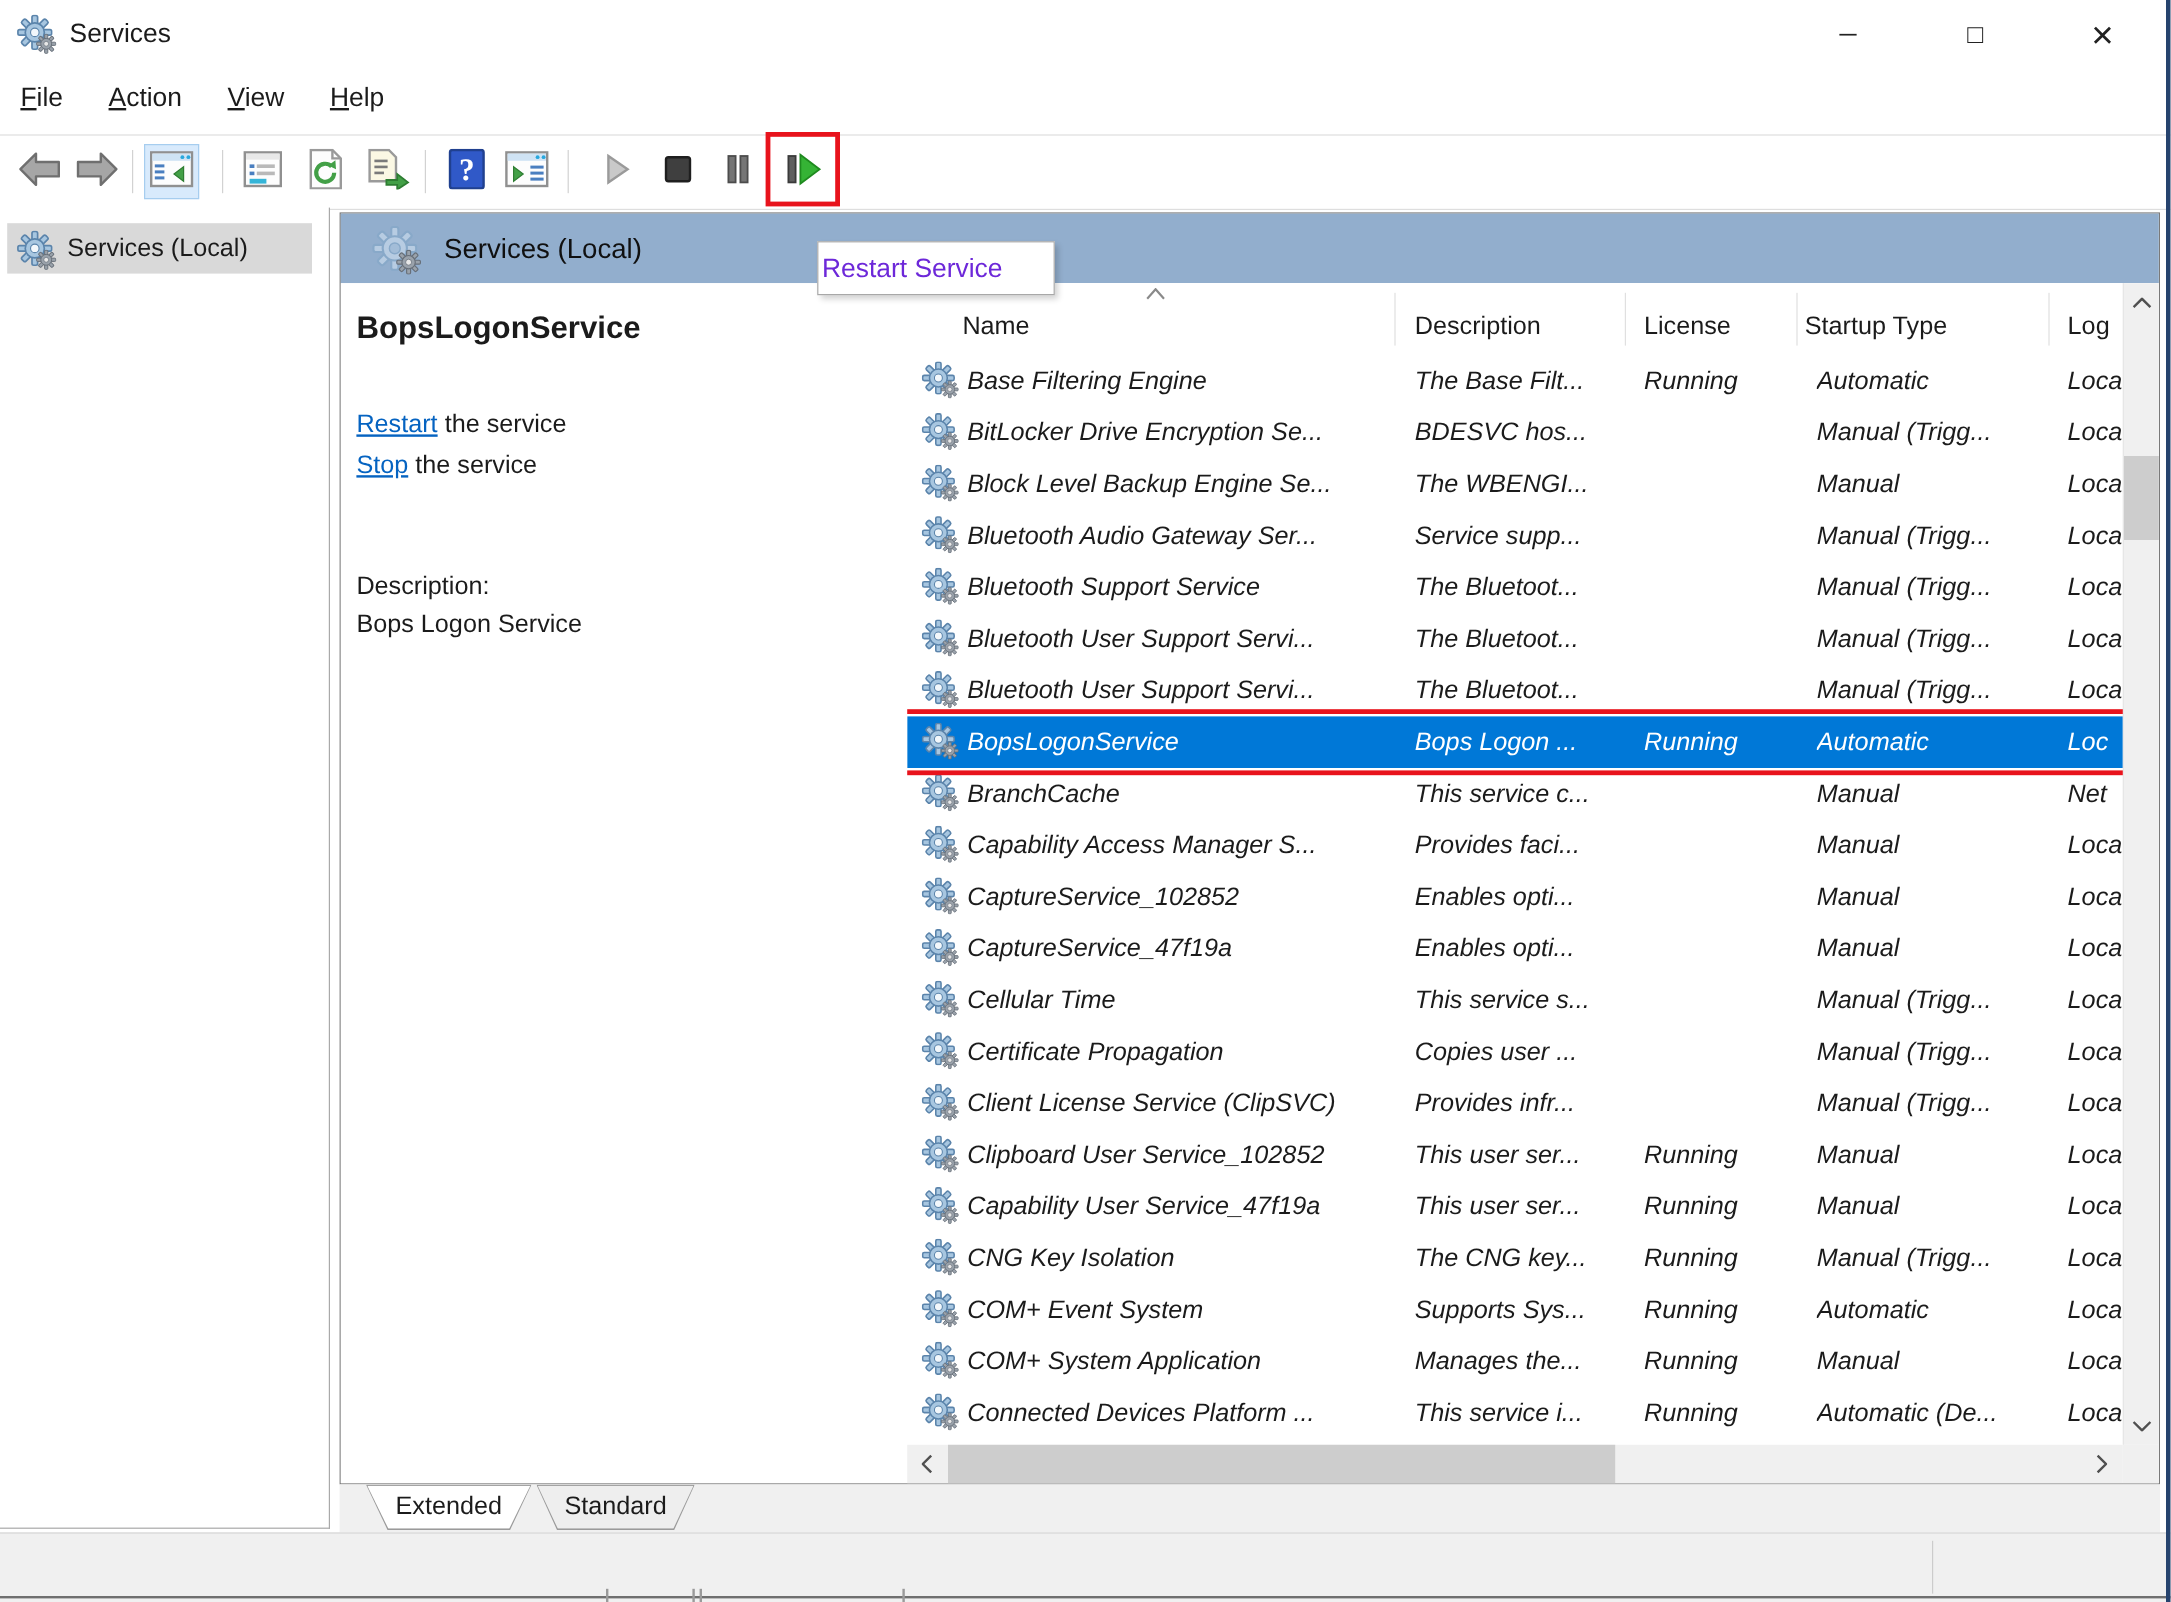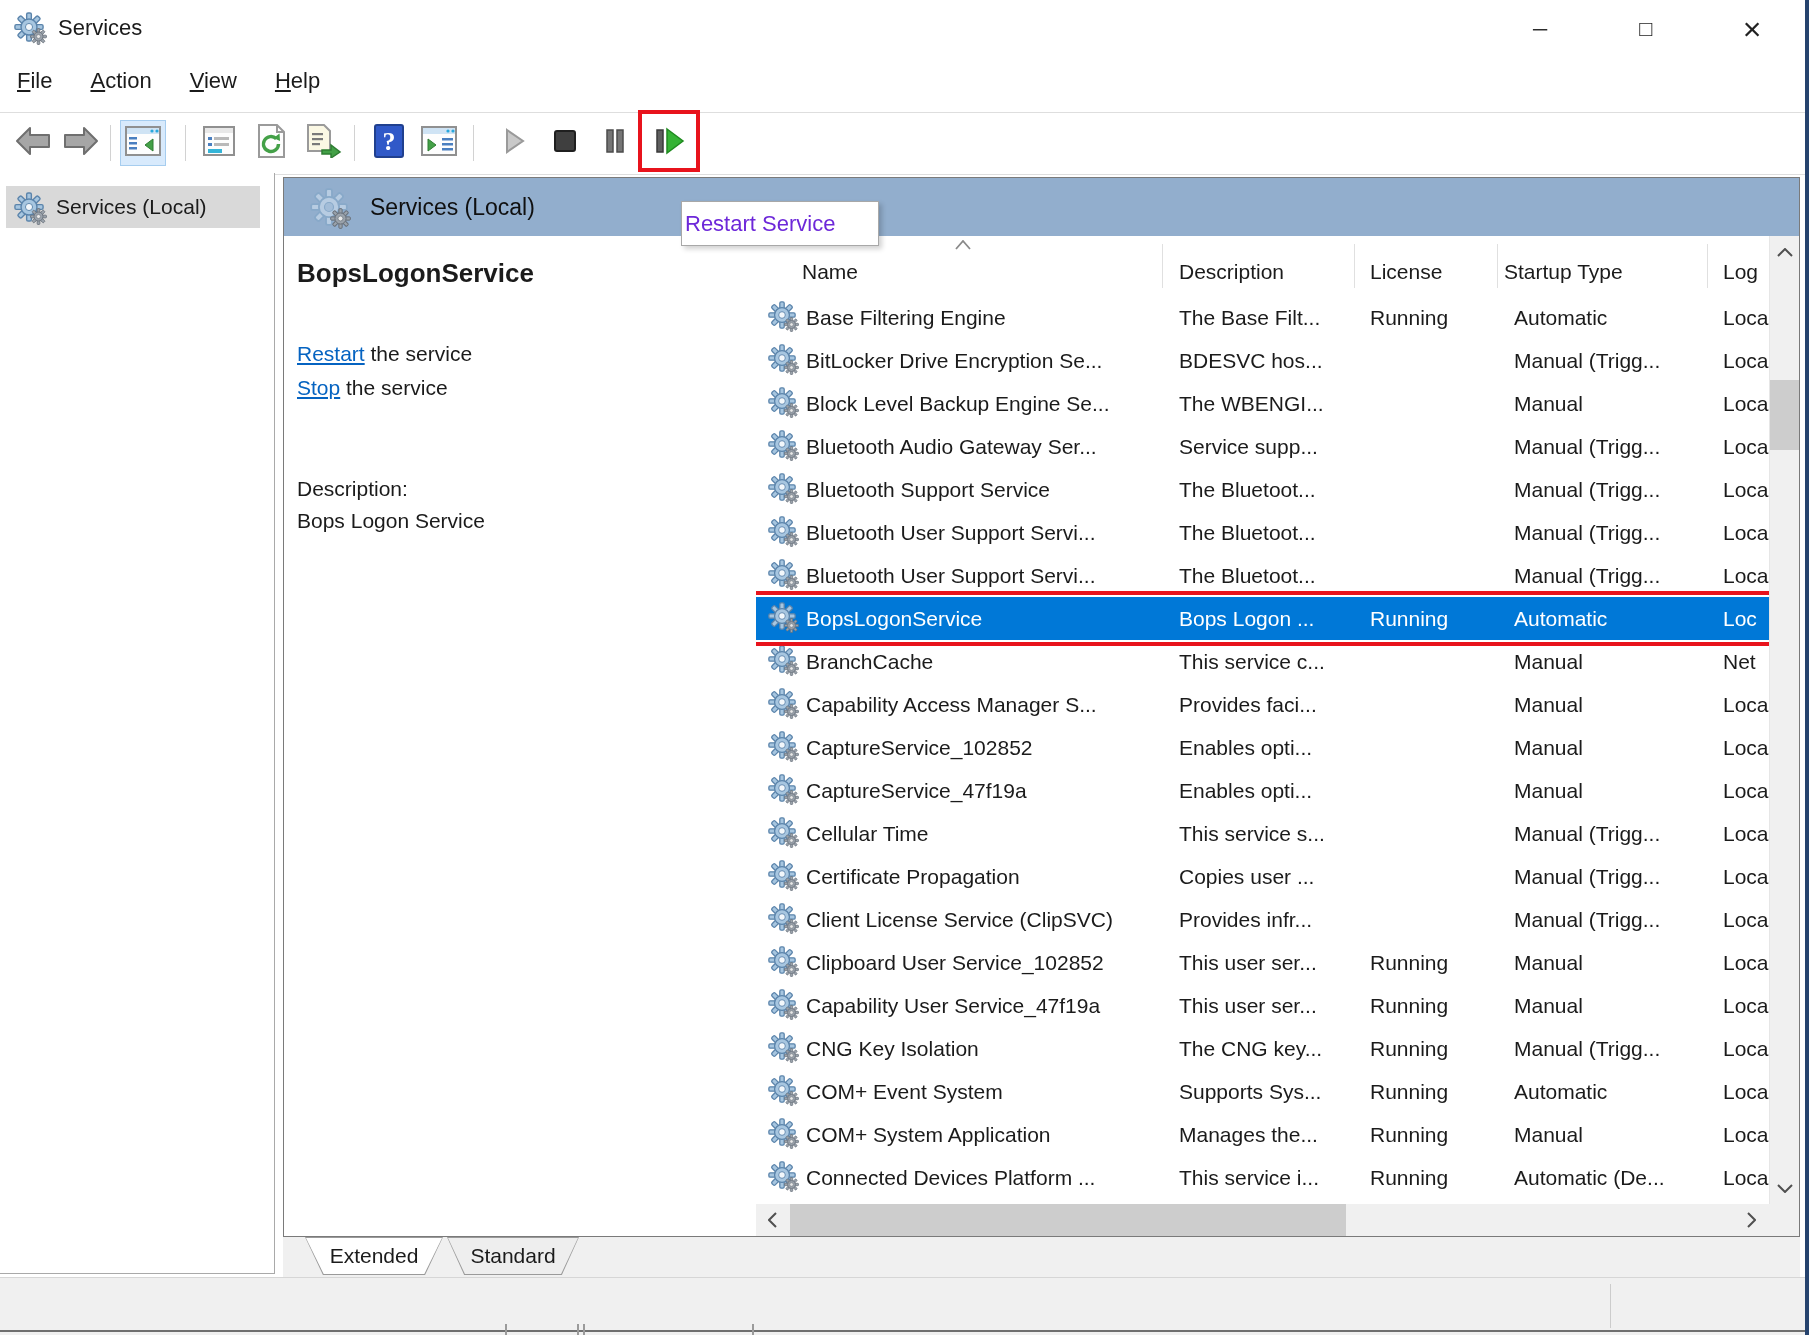--- a/index.html
+++ b/index.html
@@ -59,21 +59,21 @@
   .desc-label{margin-top:72px;font-size:21px;}
   .desc-text{margin-top:8px;font-size:21px;}
 
   
   .list{position:absolute;left:472px;top:58px;right:0;bottom:0;background:#fff;}
   .list-header{position:absolute;left:0;top:0;right:30px;height:60px;background:#fff;text-align:center;}
   .col-h{position:absolute;top:24px;font-size:21px;white-space:nowrap;cursor:default;}
   .col-sep{position:absolute;top:8px;height:44px;width:1px;background:#e0e0e0;}
   .sort-arrow{position:absolute;left:198px;top:4px;}
 
-  .rows{position:absolute;left:0;top:60px;right:30px;height:903px;overflow:hidden;}
+  .rows{position:absolute;left:0;top:60px;right:30px;height:903px;overflow:hidden;font-style:italic;}
   .row{display:grid;grid-template-columns:50px 373px 191px 144px 209px 1fr;height:43px;
     align-items:center;font-size:21px;white-space:nowrap;}
   .row .cell{overflow:hidden;}
   .c-gear{padding-left:12px;}
   .row.selected{background:#0078d7;color:#fff;outline:4px solid #e8131c;outline-offset:2px;
     position:relative;z-index:6;}
 
   
   .vscroll{position:absolute;right:0;top:0;width:30px;bottom:32px;background:#f0f0f0;border-left:1px solid #e6e6e6;box-sizing:border-box;}
   .varrow{position:absolute;left:0;width:29px;height:32px;display:flex;align-items:center;justify-content:center;}

